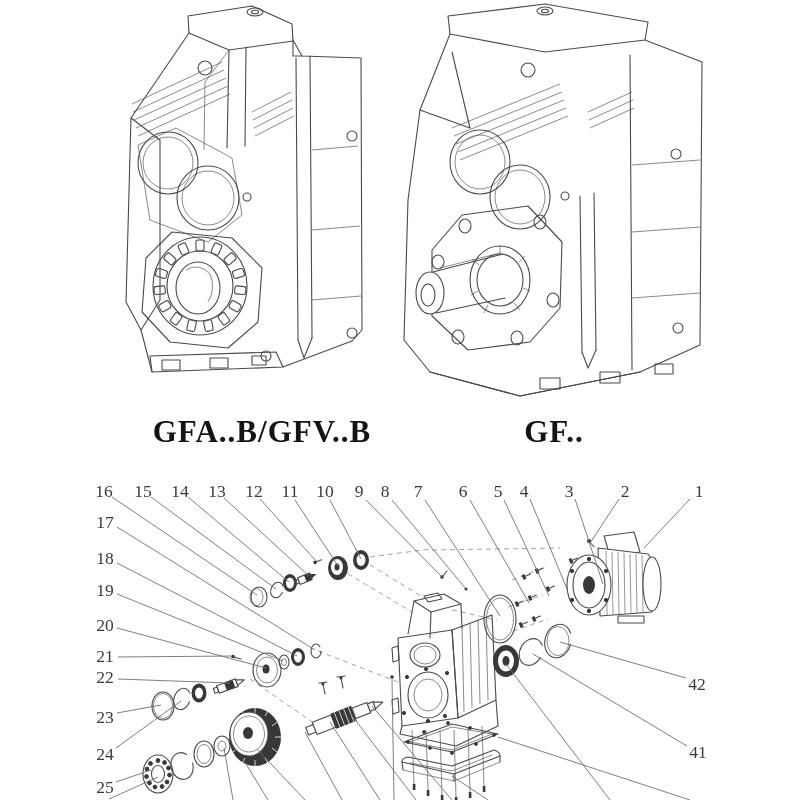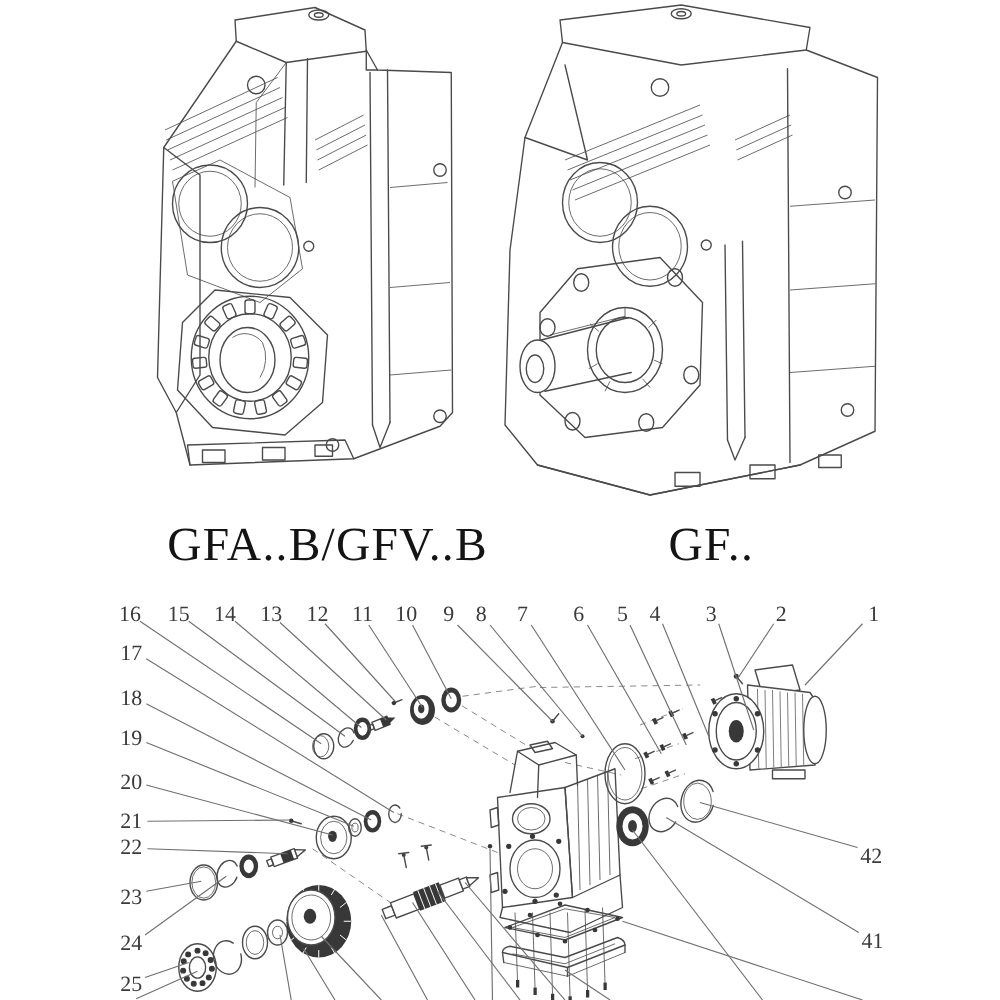--- a/index.html
+++ b/index.html
@@ -1,23 +1,23 @@
 <!DOCTYPE html>
 <html style="--line: #4a4a4a; --dark: #383838; --label: #3a3a3a;"><head>
 <meta charset="utf-8">
 <style>
   :root{ --line:#4a4a4a; --dark:#383838; --label:#3a3a3a; }
   html,body{margin:0;padding:0;background:#fff;}
   .stage{position:relative;width:800px;height:800px;background:#fff;overflow:hidden;
          font-family:"Liberation Serif", serif;}
   .scene{position:absolute;left:0;top:0;width:800px;height:800px;}
-  .model-title{position:absolute;top:414px;font-weight:normal;font-size:38px;color:#141414;
+  .model-title{position:absolute;top:414px;font-weight:bold;font-size:31px;color:#141414;
                letter-spacing:1px;white-space:nowrap;transform:translateX(-50%);}
   .model-title.left{left:262px;}
-  .model-title.right{left:569px;}
+  .model-title.right{left:554px;}
   
   .ln{fill:none;stroke:var(--line);stroke-width:1.1;stroke-linecap:round;stroke-linejoin:round;}
   .lnw{fill:#fff;stroke:var(--line);stroke-width:1.1;stroke-linecap:round;stroke-linejoin:round;}
   .thin{fill:none;stroke:var(--line);stroke-width:0.65;}
   .dk{fill:var(--dark);stroke:none;}
   .dkl{fill:var(--dark);stroke:var(--dark);stroke-width:1;}
   .dash{fill:none;stroke:#8a8a8a;stroke-width:0.8;stroke-dasharray:5 4;}
   .leader{stroke:#6f6f6f;stroke-width:0.9;fill:none;}
   .callout-text{font-family:"Liberation Serif",serif;font-size:17.5px;fill:var(--label);}
 </style>

